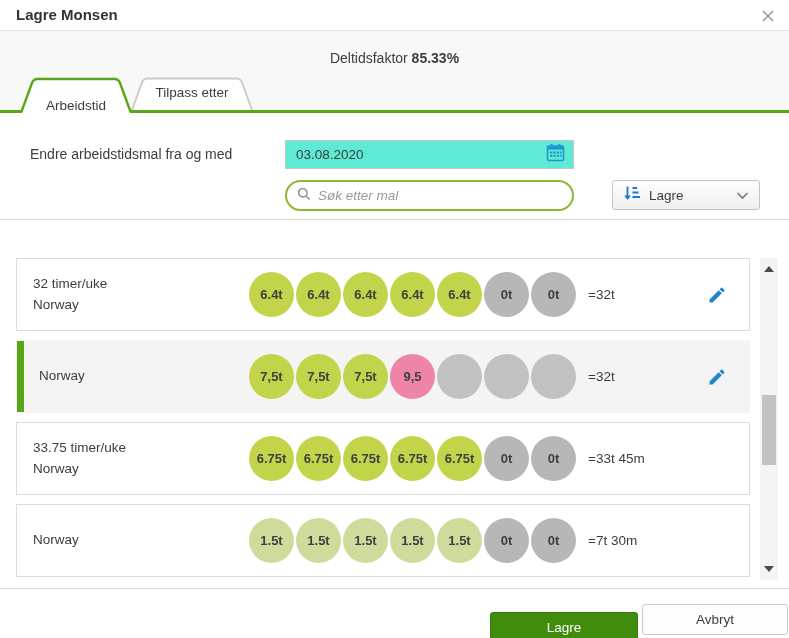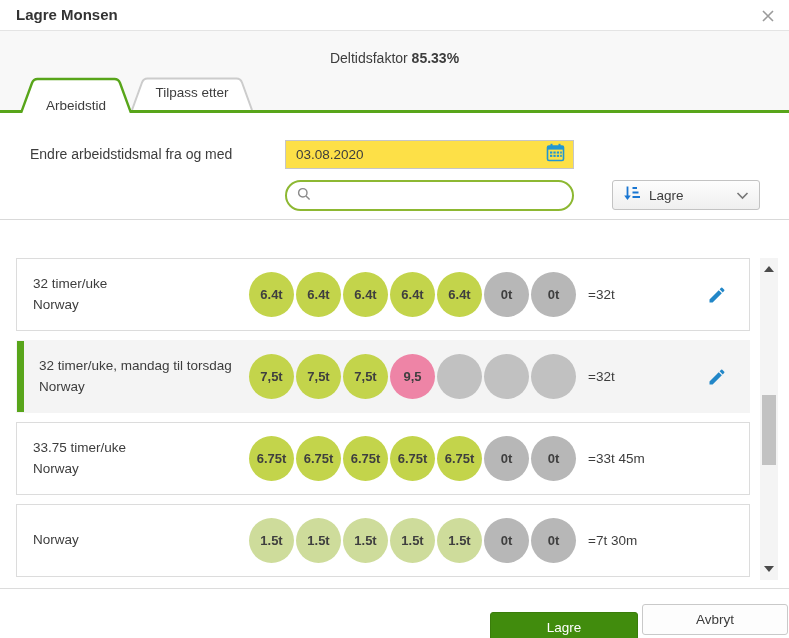--- a/index.html
+++ b/index.html
@@ -23,21 +23,21 @@
   .tab { position:absolute; cursor:pointer; }
   .tab-active { left:20px; bottom:-3px; width:112px; height:36px; z-index:2; }
   .tab-inactive { left:131px; bottom:0; width:122px; height:33px; z-index:1; }
   .tab svg { position:absolute; left:0; top:0; }
   .tab-label { position:absolute; left:0; top:8px; width:100%; text-align:center; font-size:13.5px; color:#3d3d3d; }
   .tab-active .tab-label { top:9px;margin-top:12px; }
 
   
   .form-area { position:absolute; top:113px; left:0; right:0; height:107px; background:#fff; border-bottom:1px solid #d9d9d9; }
   .form-label { position:absolute; left:30px; top:33px; font-size:14px; }
-  .date-field { position:absolute; left:285px; top:27px; width:289px; height:29px; border:1px solid #c6c6c6; background:#fde047; display:flex; align-items:center; padding:0 8px 0 10px; cursor:text; }
+  .date-field { position:absolute; left:285px; top:27px; width:289px; height:29px; border:1px solid #c6c6c6; background:#5eead4; display:flex; align-items:center; padding:0 8px 0 10px; cursor:text; }
   .date-value { flex:1; font-size:13.5px; color:#3d3d3d; }
   .search-field { position:absolute; left:285px; top:67px; width:289px; height:31px; border:2px solid #8db832; border-radius:16px; background:#fff; display:flex; align-items:center; padding:0 10px; }
   .search-field input { border:none; outline:none; flex:1; font-size:13.5px; font-family:"Liberation Sans",sans-serif; background:transparent; margin-left:7px; color:#3d3d3d; }
   .search-field input::placeholder { font-style:italic; color:#9a9a9a; }
   .sort-dd { position:absolute; left:612px; top:67px; width:148px; height:30px; border:1px solid #c3c3c3; border-radius:3px; background:linear-gradient(#fdfdfd,#efefef); display:flex; align-items:center; padding:0 10px; cursor:pointer; }
   .sort-dd-label { font-size:13.5px; margin-left:9px; color:#3d3d3d; }
   .sort-dd .chev { margin-left:auto; }
 
   
   .list { position:absolute; top:258px; left:16px; width:734px; }
@@ -129,20 +129,21 @@
       </span>
     </div>
 
     <div class="search-field">
       <span>
         <svg width="14" height="14" viewBox="0 0 14 14">
             <circle cx="5.8" cy="5.8" r="4.2" fill="none" stroke="#8a8a8a" stroke-width="1.4"></circle>
             <line x1="9" y1="9" x2="12.6" y2="12.6" stroke="#8a8a8a" stroke-width="1.4"></line>
           </svg>
       </span>
+      <input type="text" placeholder="Søk etter mal" style="">
     </div>
 
     <div class="sort-dd">
       <span>
         <svg width="17" height="17" viewBox="0 0 17 17">
           <line x1="4.5" y1="1.5" x2="4.5" y2="12.5" stroke="#1976d2" stroke-width="1.8"></line>
           <path d="M1.2 10.5 L4.5 15 L7.8 10.5 Z" fill="#1976d2"></path>
           <rect x="9.5" y="2" width="4.5" height="2" fill="#1976d2"></rect>
           <rect x="9.5" y="6.5" width="6" height="2" fill="#1976d2"></rect>
           <rect x="9.5" y="11" width="7.5" height="2" fill="#1976d2"></rect>
@@ -176,21 +177,20 @@
     <div class="total">=32t</div>
     <div class="edit-btn">
       <svg width="20" height="20" viewBox="0 0 24 24" fill="#2287c8">
         <path d="M3 17.25V21h3.75L17.81 9.94l-3.75-3.75L3 17.25zM20.71 7.04c.39-.39.39-1.02 0-1.41l-2.34-2.34a.9959.9959 0 0 0-1.41 0l-1.83 1.83 3.75 3.75 1.83-1.83z"></path>
       </svg>
     </div>
   </div>
       <div class="row selected">
     <div class="sel-bar"></div>
     <div class="name-block">
-      <div>32 timer/uke, mandag til torsdag</div>
       <div>Norway</div>
     </div>
     <div class="day-circles">
           <div class="circle" style="background: rgb(195, 212, 75);">7,5t</div>
           <div class="circle" style="background: rgb(195, 212, 75);">7,5t</div>
           <div class="circle" style="background: rgb(195, 212, 75);">7,5t</div>
           <div class="circle" style="background: rgb(238, 132, 166);">9,5</div>
           <div class="circle" style="background: rgb(193, 193, 193);"></div>
           <div class="circle" style="background: rgb(193, 193, 193);"></div>
           <div class="circle" style="background: rgb(193, 193, 193);"></div>

